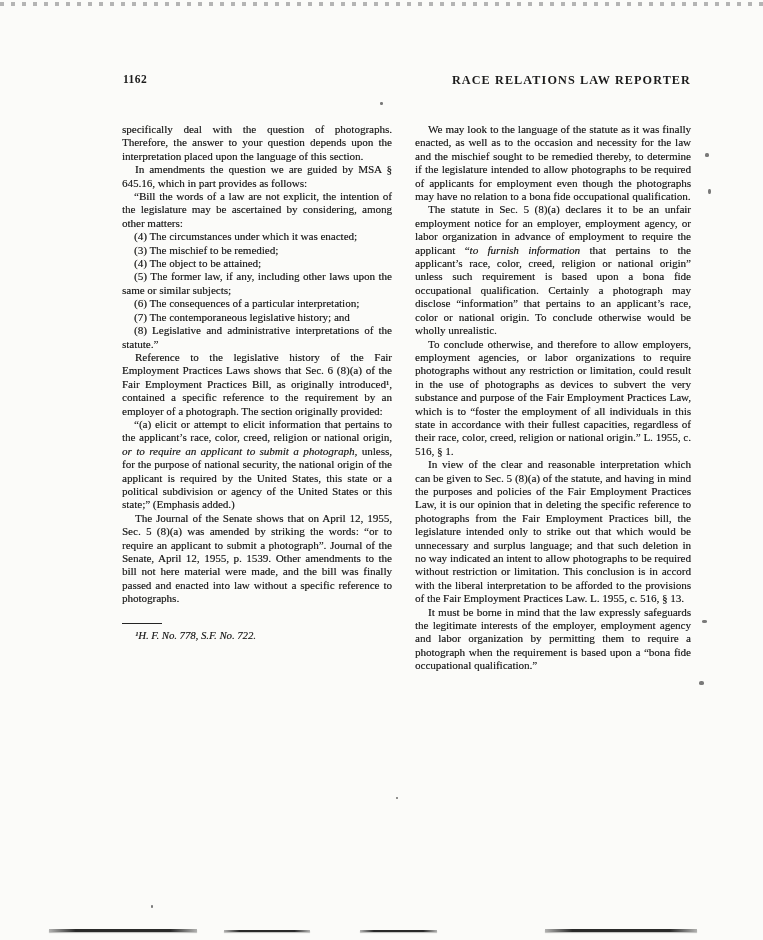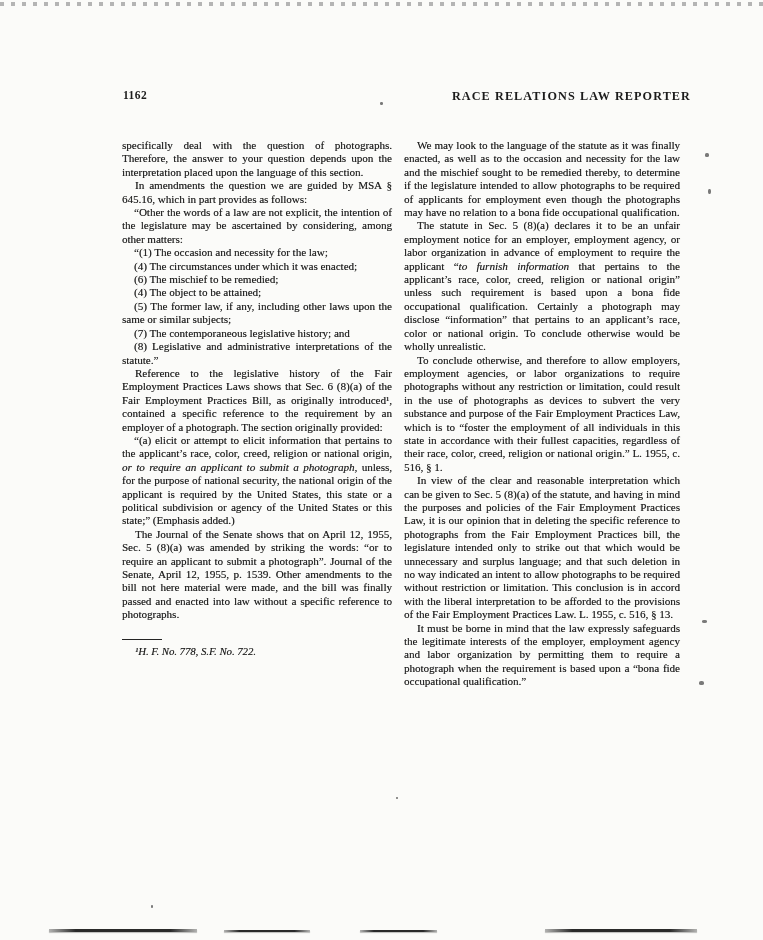--- a/index.html
+++ b/index.html
@@ -10,32 +10,32 @@
     color: #1c1c1c;
     position: relative;
     overflow: hidden;
   }
   .page { position: absolute; inset: 0; }
   .top-dashes {
     position: absolute; top: 2px; left: 0; width: 763px; height: 4px;
     background: repeating-linear-gradient(90deg, #a8a8a8 0 4px, transparent 4px 11px);
     opacity: .85;
   }
-  .content { position: absolute; left: 122px; top: 16px; width: 569px; }
+  .content { position: absolute; left: 122px; top: 0; width: 569px; }
   .header { position: relative; margin-top: 73px; height: 15px; }
   .page-num {
     position: absolute; left: 1px; top: 0;
     font-weight: bold; font-size: 11.5px; letter-spacing: .5px;
   }
   .title {
     text-align: right; font-weight: bold;
     font-size: 12.2px; letter-spacing: 1.1px;
     white-space: nowrap;
   }
-  .columns { display: flex; gap: 12px; margin-top: 35px; }
+  .columns { display: flex; gap: 23px; margin-top: 35px; }
   .col-left  { width: 270px; }
   .col-right { width: 276px; }
   p.para {
     margin: 0;
     font-size: 11px; line-height: 13.4px;
     text-align: justify;
     text-shadow: 0.25px 0 0 rgba(0,0,0,0.5);
   }
   .indent   { text-indent: 13px; }
   .noindent { text-indent: 0; }
@@ -76,26 +76,26 @@
   <div class="content">
     <div class="header">
       <span class="page-num">1162</span>
       <div class="title">RACE RELATIONS LAW REPORTER</div>
     </div>
 
     <div class="columns">
       <div class="col-left">
         <p class="para noindent"><span>specifically deal with the question of photographs. Therefore, the answer to your question depends upon the interpretation placed upon the language of this section.</span></p>
         <p class="para indent sp"><span>In amendments the question we are guided by MSA § 645.16, which in part provides as follows:</span></p>
-        <p class="para quote qsp"><span>“Other the words of a law are not explicit, the intention of the legislature may be ascertained by considering, among other matters:</span></p>
-        <p class="para quote"><span>“(1) The occasion and necessity for the law;</span></p>
+        <p class="para quote qsp"><span>“Bill the words of a law are not explicit, the intention of the legislature may be ascertained by considering, among other matters:</span></p>
         <p class="para quote"><span>(4) The circumstances under which it was enacted;</span></p>
-        <p class="para quote"><span>(6) The mischief to be remedied;</span></p>
+        <p class="para quote"><span>(3) The mischief to be remedied;</span></p>
         <p class="para quote"><span>(4) The object to be attained;</span></p>
         <p class="para quote"><span>(5) The former law, if any, including other laws upon the same or similar subjects;</span></p>
+        <p class="para quote"><span>(6) The consequences of a particular interpretation;</span></p>
         <p class="para quote"><span>(7) The contemporaneous legislative history; and</span></p>
         <p class="para quote"><span>(8) Legislative and administrative interpretations of the statute.”</span></p>
         <p class="para indent qsp"><span>Reference to the legislative history of the Fair Employment Practices Laws shows that Sec. 6 (8)(a) of the Fair Employment Practices Bill, as originally introduced¹, contained a specific reference to the requirement by an employer of a photograph. The section originally provided:</span></p>
         <p class="para quote qsp"><span>“(a) elicit or attempt to elicit information that pertains to the applicant’s race, color, creed, religion or national origin, </span><i>or to require an applicant to submit a photograph,</i><span> unless, for the purpose of national security, the national origin of the applicant is required by the United States, this state or a political subdivision or agency of the United States or this state;” (Emphasis added.)</span></p>
         <p class="para indent qsp"><span>The Journal of the Senate shows that on April 12, 1955, Sec. 5 (8)(a) was amended by striking the words: “or to require an applicant to submit a photograph”. Journal of the Senate, April 12, 1955, p. 1539. Other amendments to the bill not here material were made, and the bill was finally passed and enacted into law without a specific reference to photographs.</span></p>
         <div class="footnote">
           <div class="fn-rule"></div>
           <p class="fn-text">¹H. F. No. 778, S.F. No. 722.</p>
         </div>
       </div>

